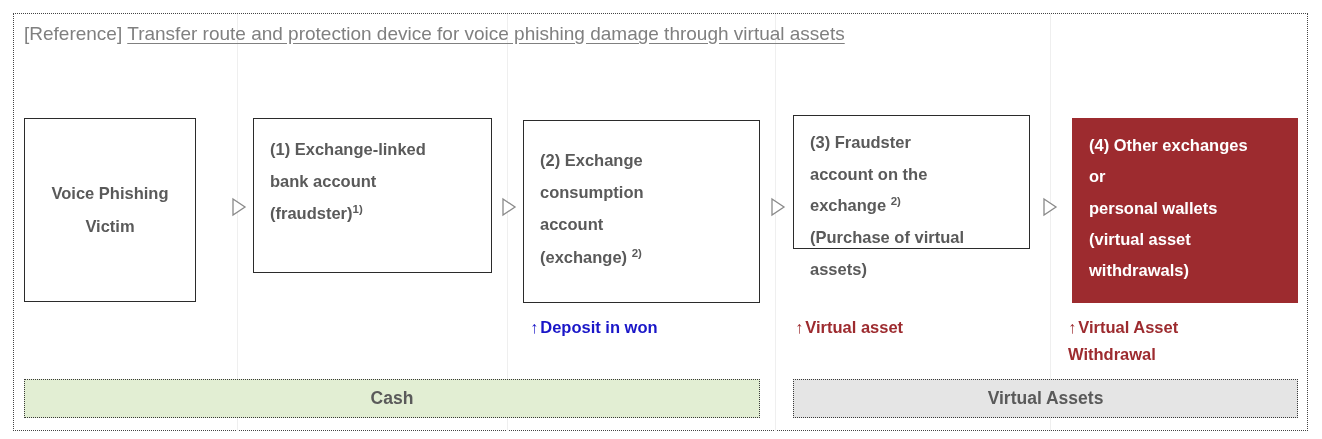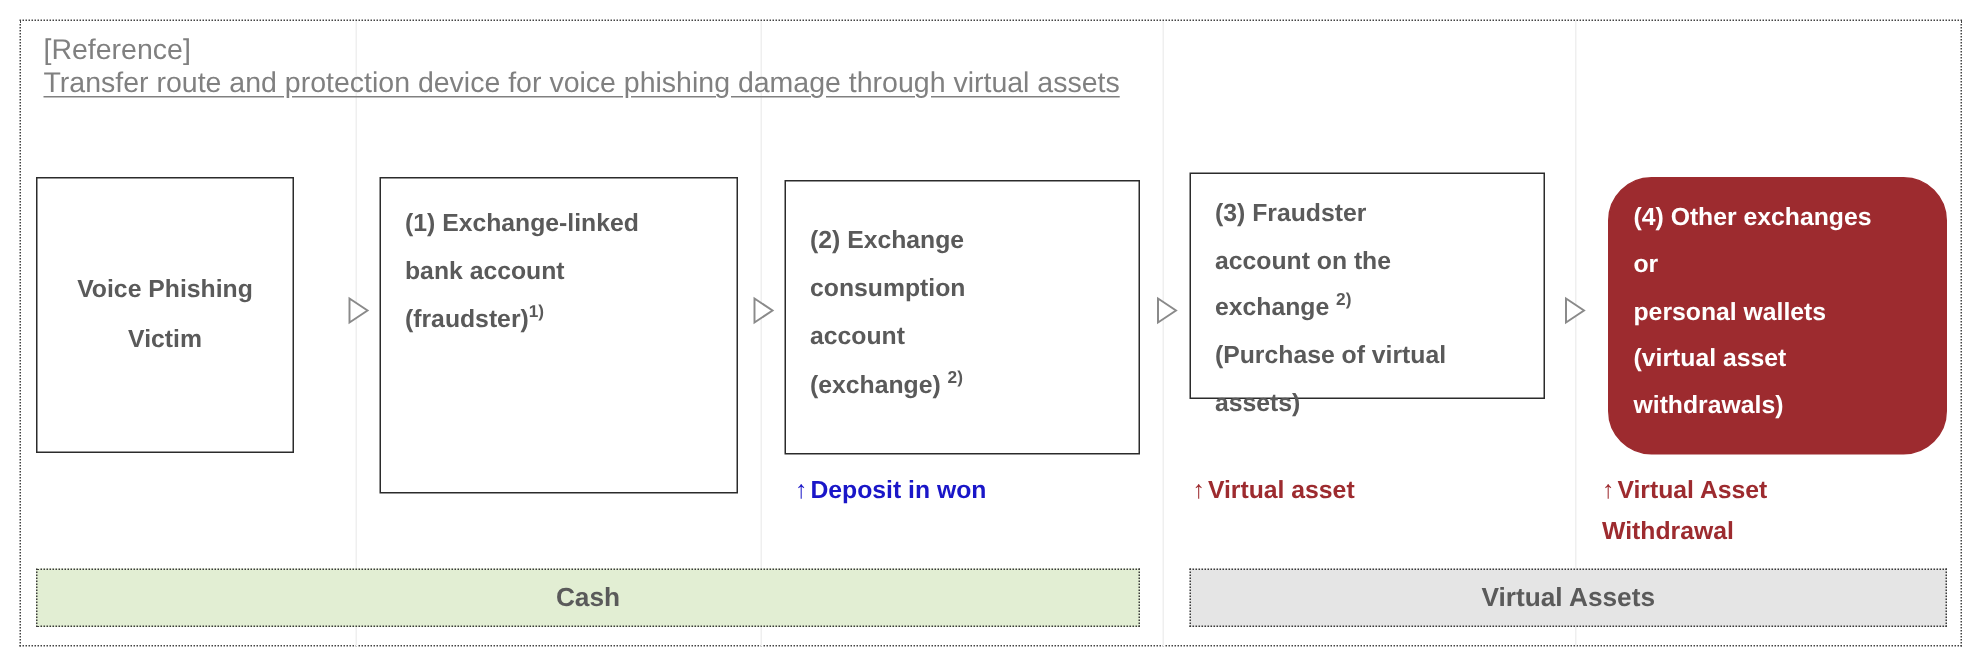--- a/index.html
+++ b/index.html
@@ -29,21 +29,20 @@
   }
   
   .title-row {
     position: absolute;
     left: 24px;
     top: 23px;
     height: 24px;
     display: flex;
     align-items: baseline;
     white-space: nowrap;
-    flex-direction: column;
   }
   .title-prefix {
     font-size: 19px;
     color: #808080;
     font-weight: 400;
     letter-spacing: 0px;
   }
   .title-main {
     font-size: 19px;
     color: #808080;
@@ -148,21 +147,21 @@
     <div>Voice Phishing</div>
     <div>Victim</div>
   </div>
 
   <div class="arrow" style="left:231px; top:197px;">
     <svg width="16" height="20" viewBox="0 0 16 20">
         <polygon points="2,2 14,10 2,18" fill="#ffffff" stroke="#8a8a8a" stroke-width="1.3"></polygon>
       </svg>
   </div>
 
-  <div class="flow-box" style="left:253px; top:118px; width:239px; height:211px;">
+  <div class="flow-box" style="left:253px; top:118px; width:239px; height:155px;">
     <div>(1) Exchange-linked</div>
     <div>bank account</div>
     <div><span>(fraudster)</span><sup>1)</sup></div>
   </div>
 
   <div class="arrow" style="left:501px; top:197px;">
     <svg width="16" height="20" viewBox="0 0 16 20">
         <polygon points="2,2 14,10 2,18" fill="#ffffff" stroke="#8a8a8a" stroke-width="1.3"></polygon>
       </svg>
   </div>
@@ -173,35 +172,35 @@
     <div>account</div>
     <div><span>(exchange) </span><sup>2)</sup></div>
   </div>
 
   <div class="arrow" style="left:770px; top:197px;">
     <svg width="16" height="20" viewBox="0 0 16 20">
         <polygon points="2,2 14,10 2,18" fill="#ffffff" stroke="#8a8a8a" stroke-width="1.3"></polygon>
       </svg>
   </div>
 
-  <div class="flow-box" style="left:793px; top:115px; width:237px; height:151px; padding-top:11px; line-height:1.92;">
+  <div class="flow-box" style="left:793px; top:115px; width:237px; height:134px; padding-top:11px; line-height:1.92;">
     <div>(3) Fraudster</div>
     <div>account on the</div>
     <div><span>exchange </span><sup>2)</sup></div>
     <div>(Purchase of virtual</div>
     <div>assets)</div>
   </div>
 
   <div class="arrow" style="left:1042px; top:197px;">
     <svg width="16" height="20" viewBox="0 0 16 20">
         <polygon points="2,2 14,10 2,18" fill="#ffffff" stroke="#8a8a8a" stroke-width="1.3"></polygon>
       </svg>
   </div>
 
-  <div class="flow-box filled" style="left:1072px; top:118px; width:226px; height:185px; padding-top:11px; line-height:1.9;border-radius:29px;">
+  <div class="flow-box filled" style="left:1072px; top:118px; width:226px; height:185px; padding-top:11px; line-height:1.9;">
     <div>(4) Other exchanges</div>
     <div>or</div>
     <div>personal wallets</div>
     <div>(virtual asset</div>
     <div>withdrawals)</div>
   </div>
 
   <div class="caption blue" style="left:530px; top:314px;">
     <div><span class="arrow-up">↑</span><span>Deposit in won</span></div>
   </div>

